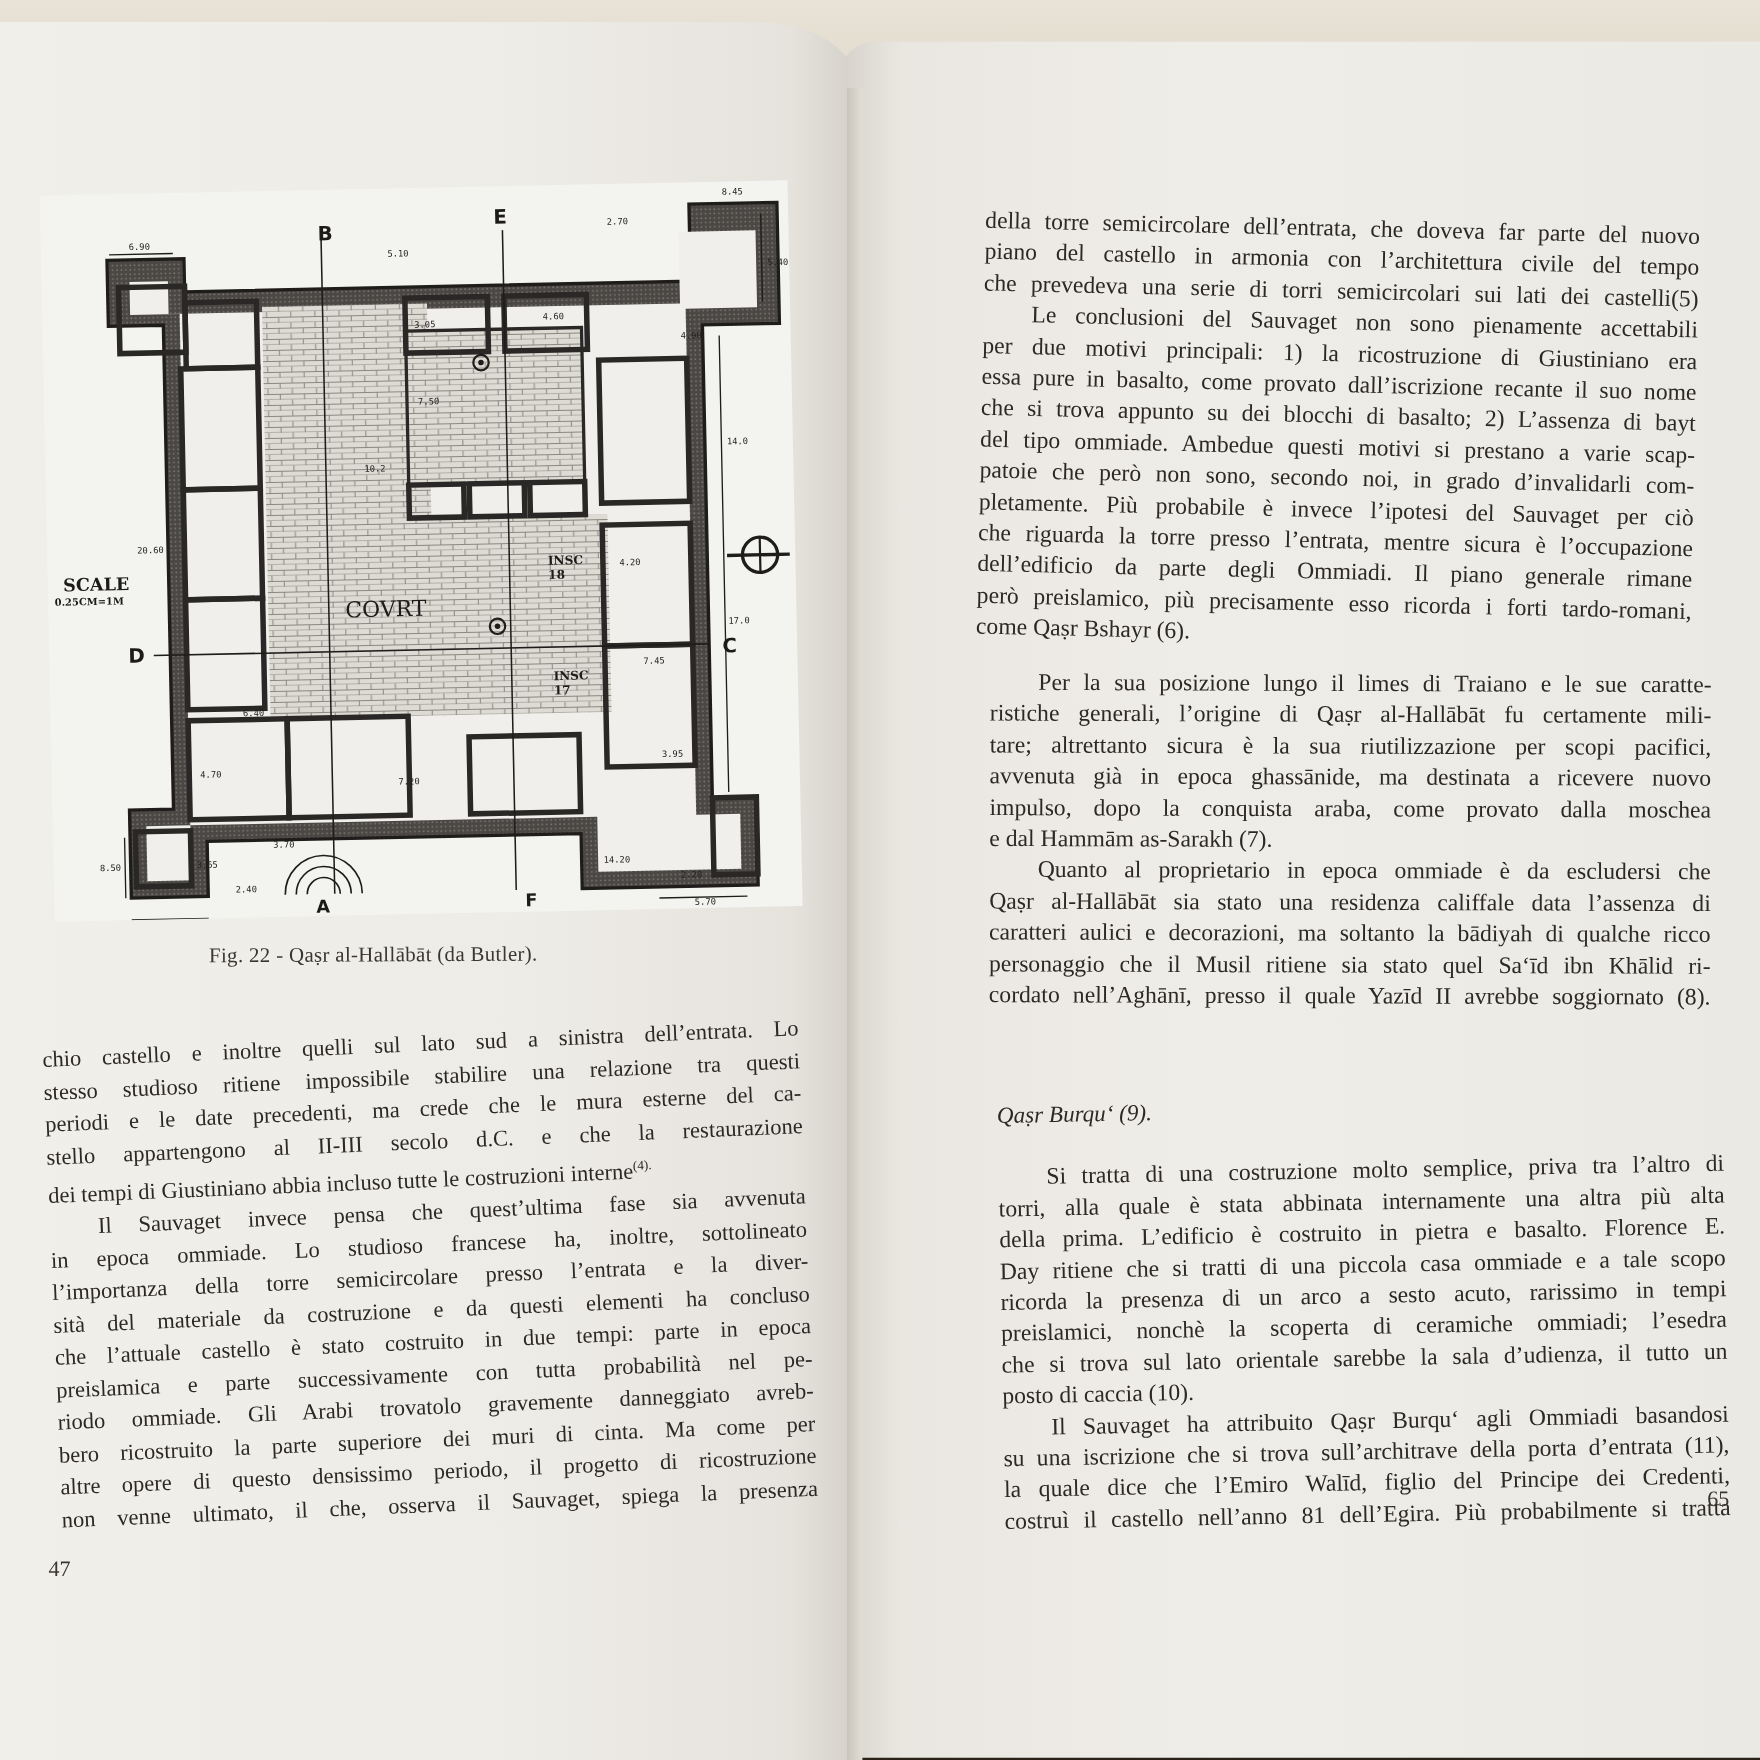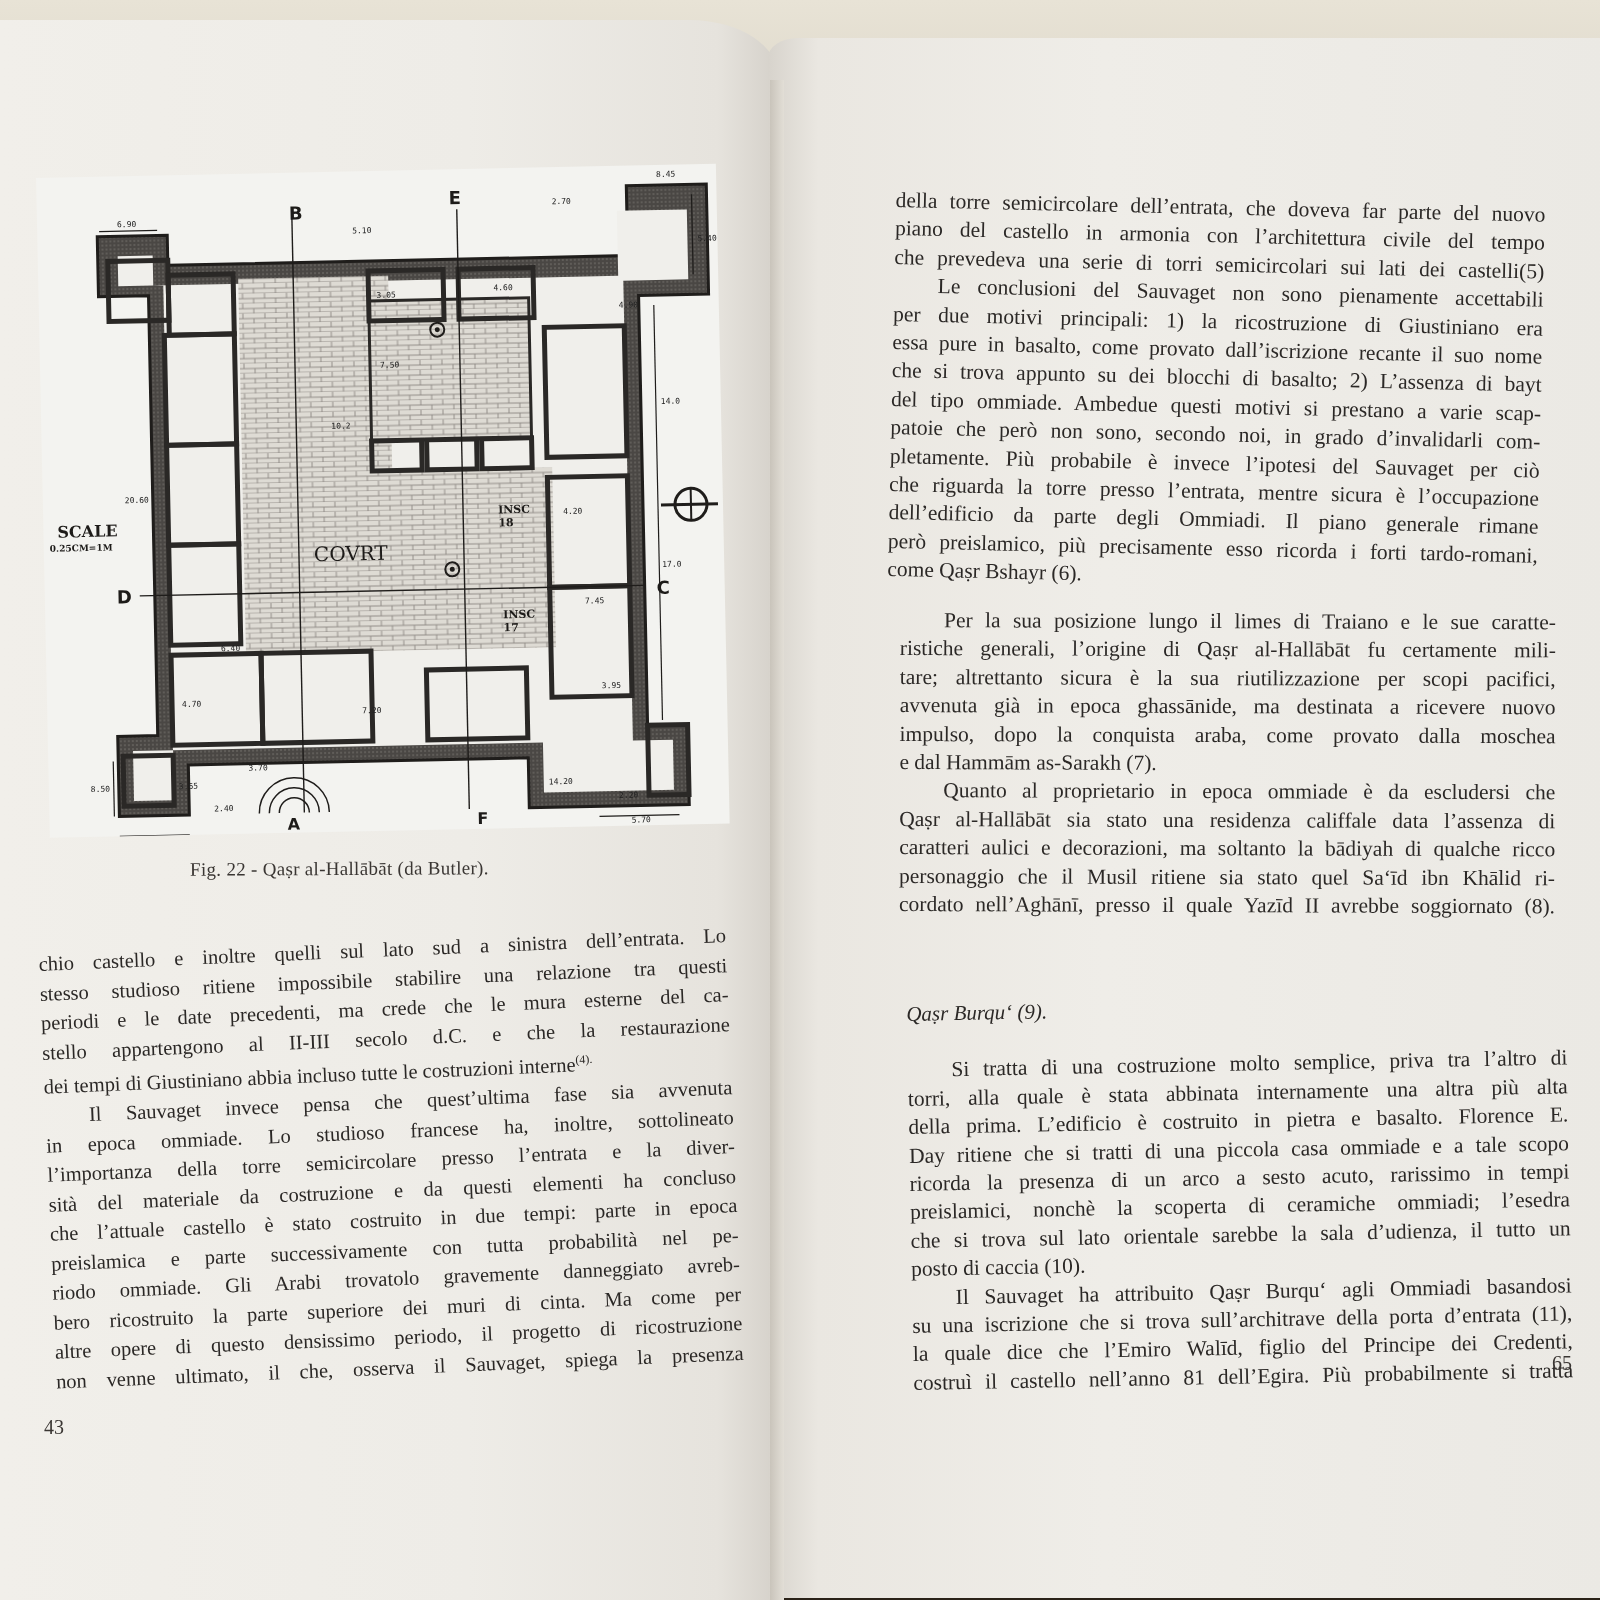--- a/index.html
+++ b/index.html
@@ -197,21 +197,21 @@
   <div class="line">in epoca ommiade. Lo studioso francese ha, inoltre, sottolineato</div>
   <div class="line">l’importanza della torre semicircolare presso l’entrata e la diver-</div>
   <div class="line">sità del materiale da costruzione e da questi elementi ha concluso</div>
   <div class="line">che l’attuale castello è stato costruito in due tempi: parte in epoca</div>
   <div class="line">preislamica e parte successivamente con tutta probabilità nel pe-</div>
   <div class="line">riodo ommiade. Gli Arabi trovatolo gravemente danneggiato avreb-</div>
   <div class="line">bero ricostruito la parte superiore dei muri di cinta. Ma come per</div>
   <div class="line">altre opere di questo densissimo periodo, il progetto di ricostruzione</div>
   <div class="line">non venne ultimato, il che, osserva il Sauvaget, spiega la presenza</div>
 </div>
-<div class="page-num pn-left">43</div>
+<div class="page-num pn-left">47</div>
 
 <div class="text-block right-top">
   <div class="line">della torre semicircolare dell’entrata, che doveva far parte del nuovo</div>
   <div class="line">piano del castello in armonia con l’architettura civile del tempo</div>
   <div class="line">che prevedeva una serie di torri semicircolari sui lati dei castelli(5)</div>
   <div class="line indent">Le conclusioni del Sauvaget non sono pienamente accettabili</div>
   <div class="line">per due motivi principali: 1) la ricostruzione di Giustiniano era</div>
   <div class="line">essa pure in basalto, come provato dall’iscrizione recante il suo nome</div>
   <div class="line">che si trova appunto su dei blocchi di basalto; 2) L’assenza di bayt</div>
   <div class="line">del tipo ommiade. Ambedue questi motivi si prestano a varie scap-</div>

